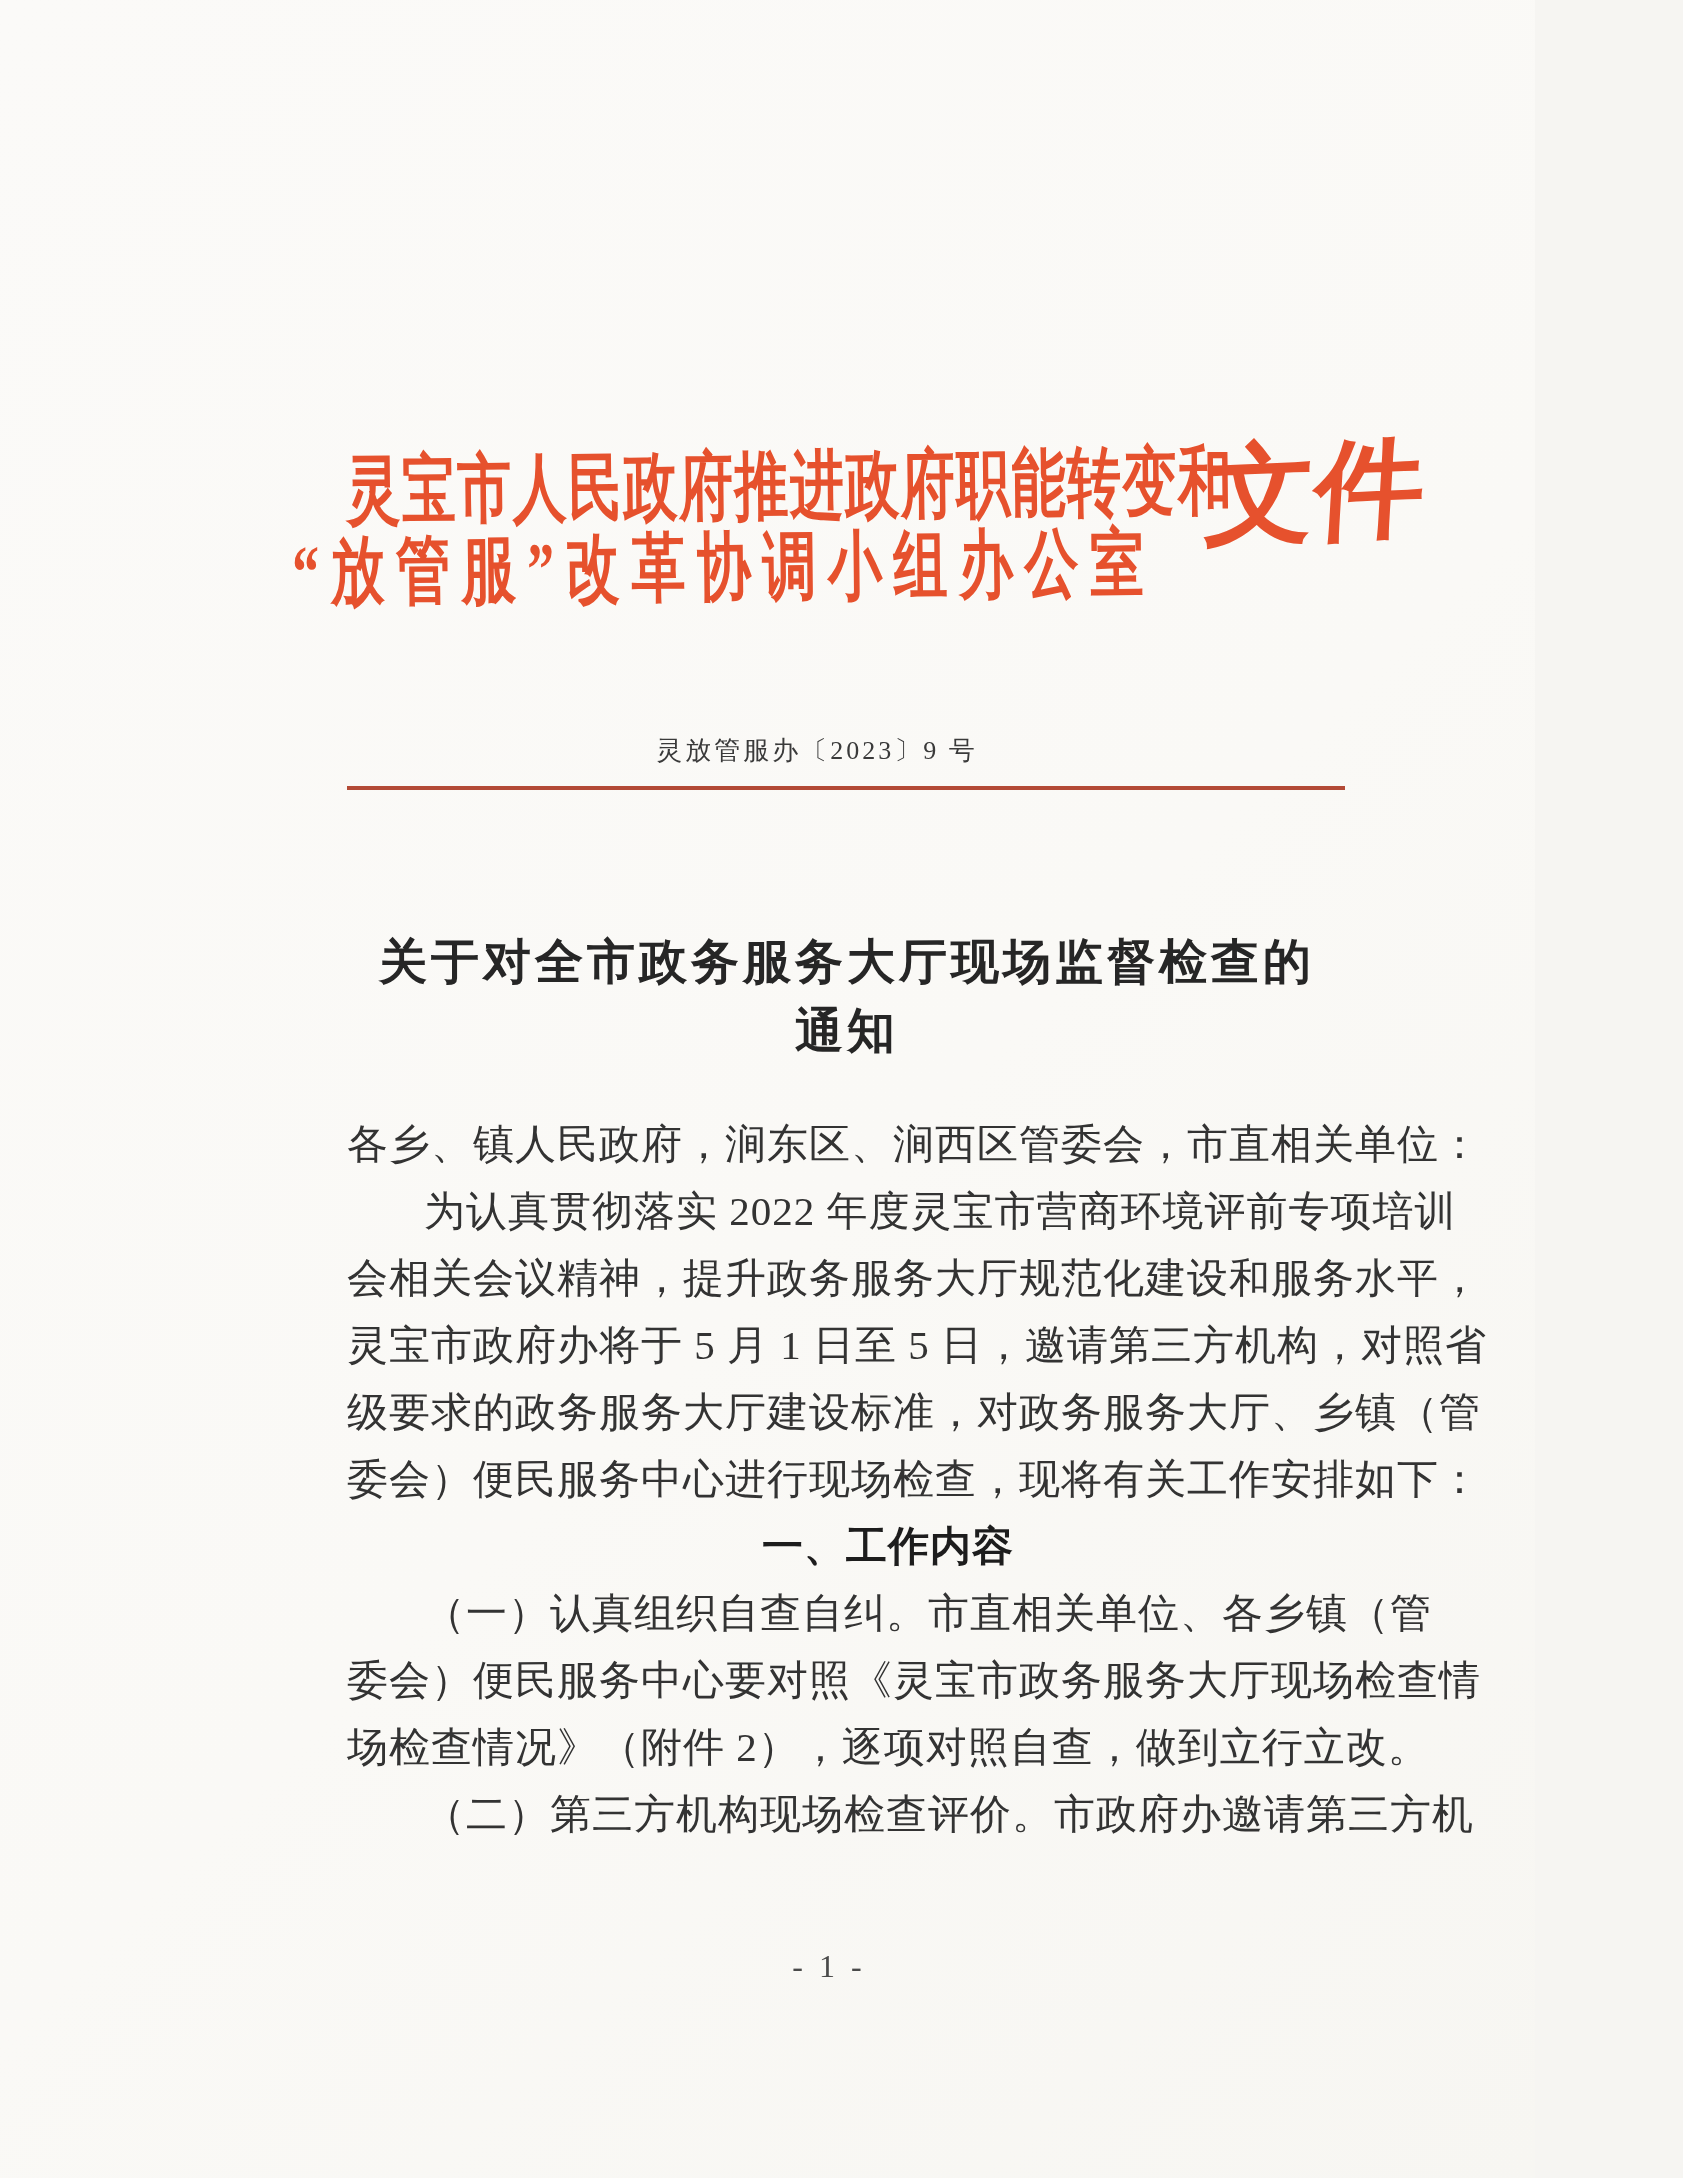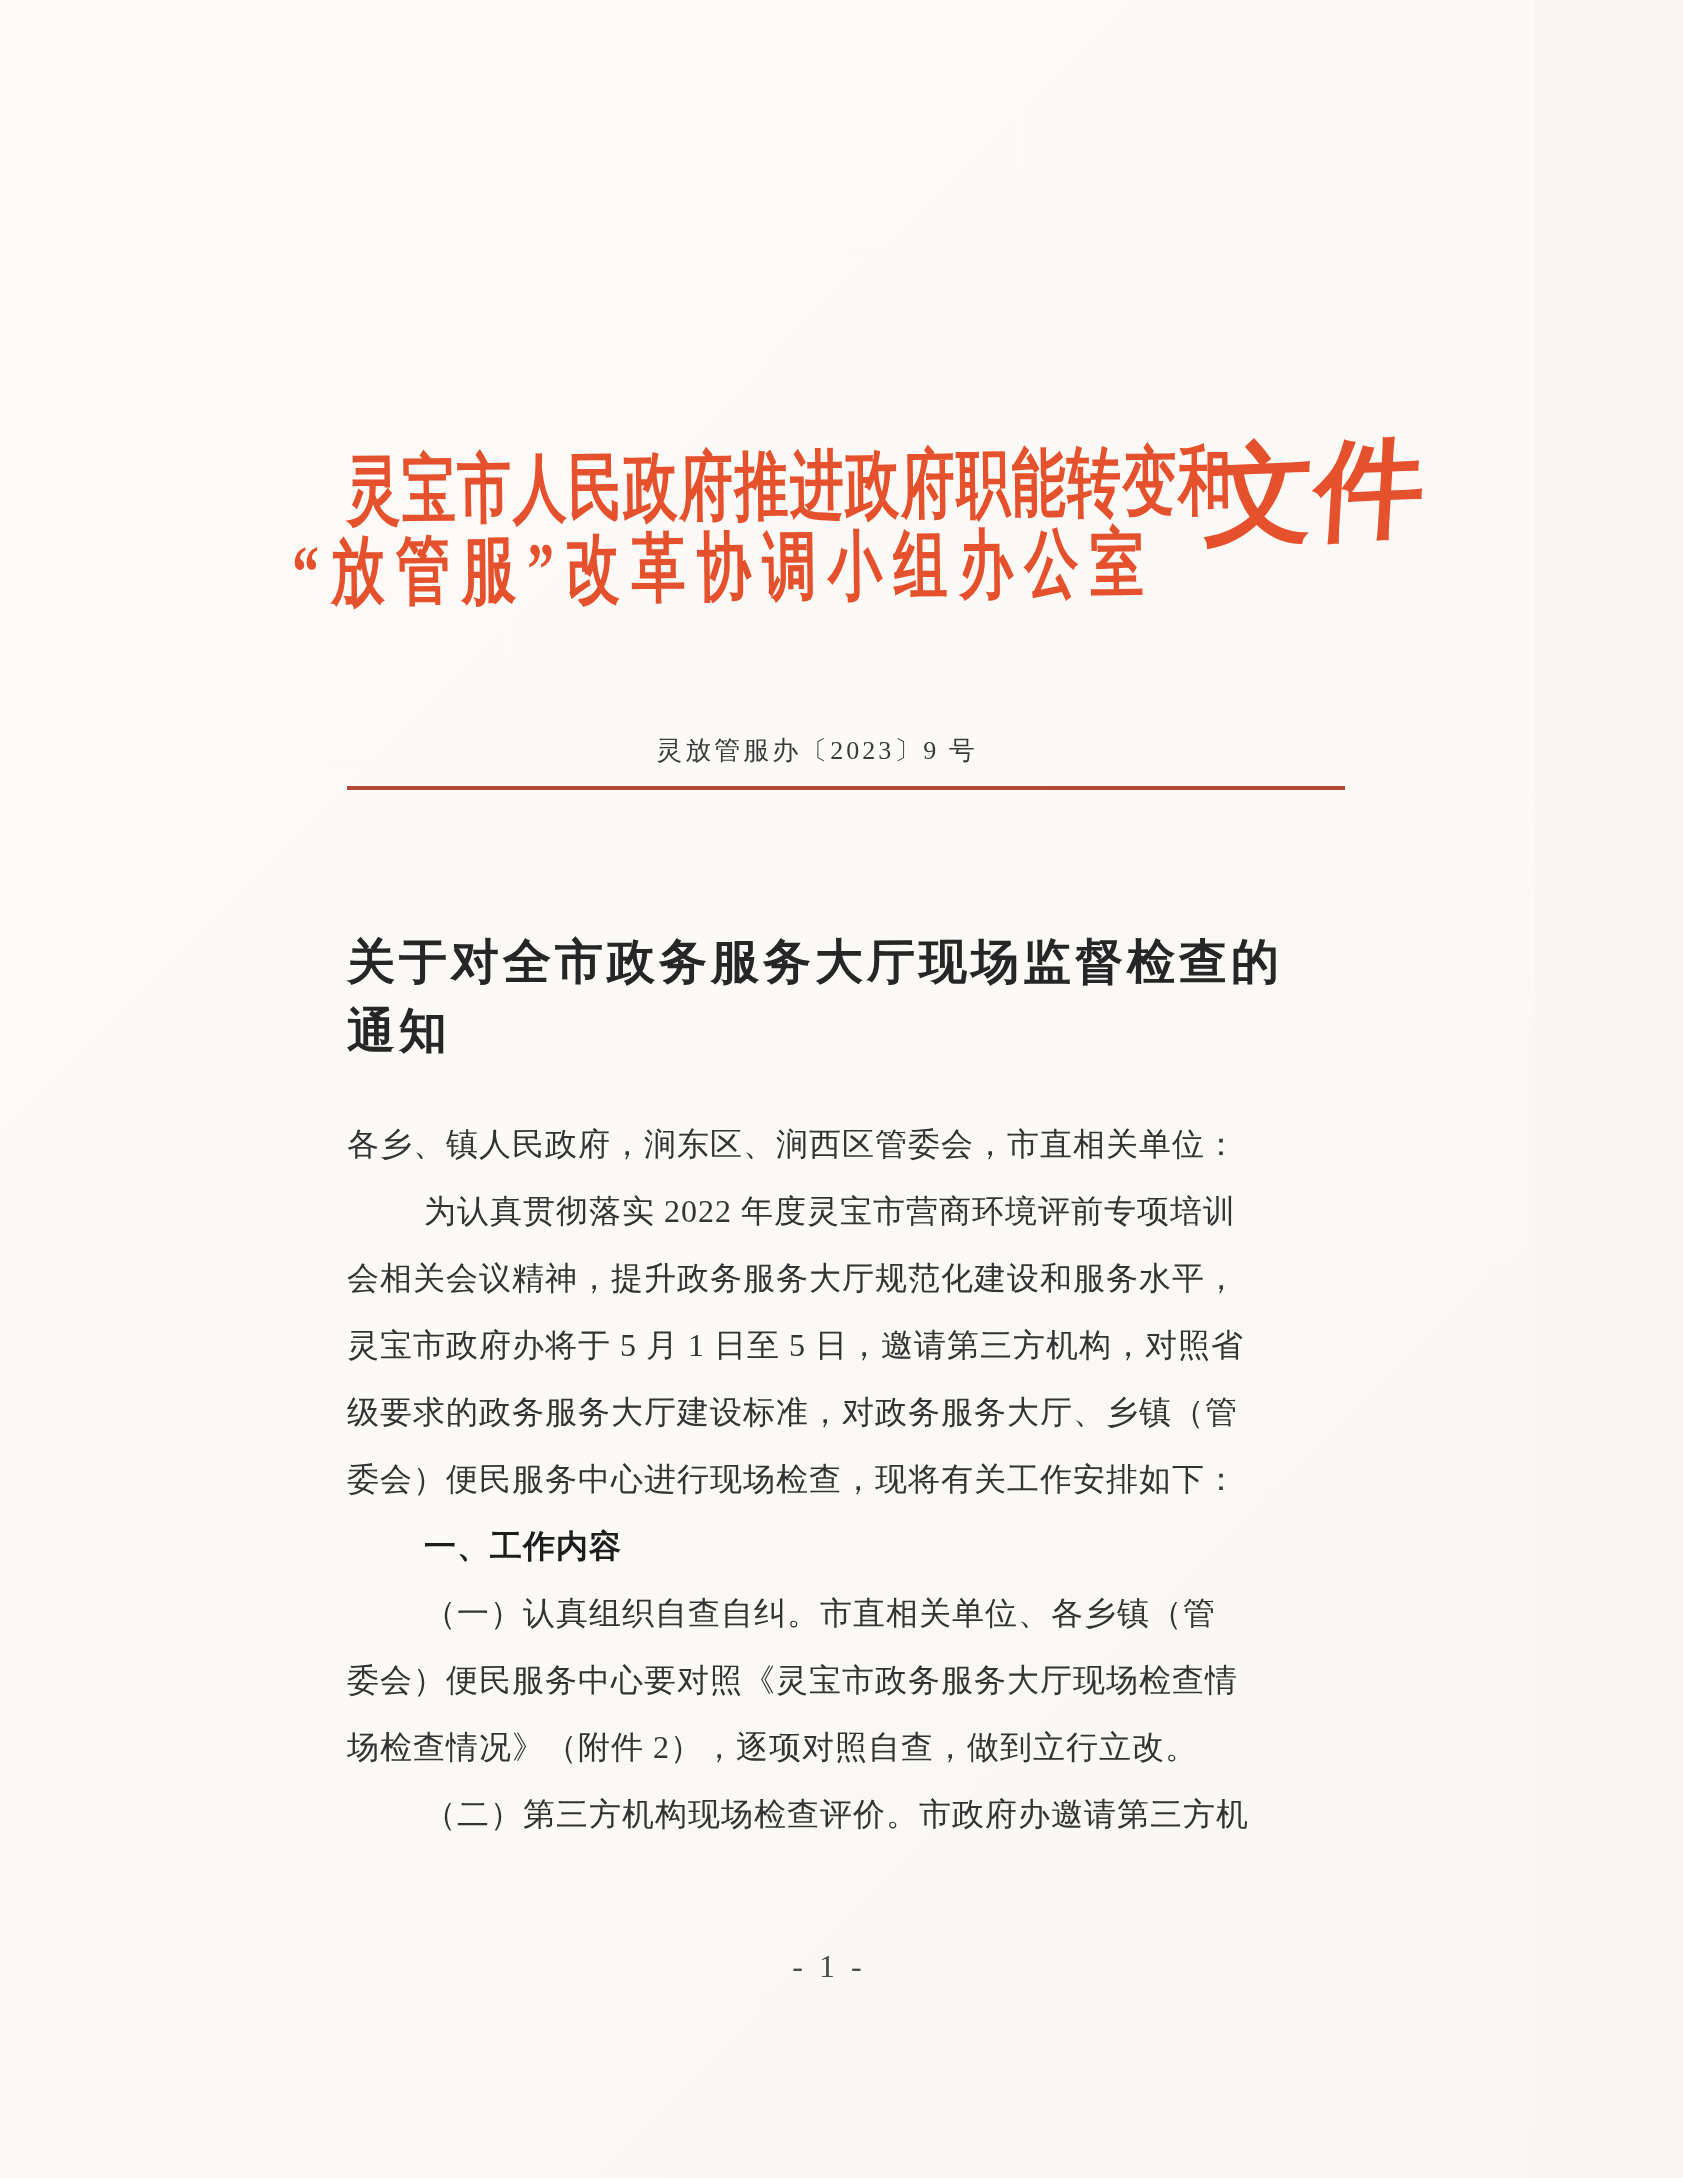--- a/index.html
+++ b/index.html
@@ -53,30 +53,31 @@
     white-space:nowrap;
   }
   
   .red-rule{
     position:absolute;left:347px;top:786px;width:998px;height:4px;
     background:var(--rule,#b34a36);
   }
   
   .title{
     position:absolute;left:347px;top:927px;width:1000px;
+    text-align:center;
     font-family:"Liberation Sans","DejaVu Sans",sans-serif;
     font-weight:700;
     font-size:48px;line-height:69px;
     letter-spacing:4px;
     color:#262626;
   }
   
   .body-text{
     position:absolute;left:347px;top:1111px;width:1005px;
-    font-size:32px;color:#333;
+    font-size:41px;color:#333;text-align:center;
   }
   .body-text p{
     margin:0;height:67px;line-height:67px;
     white-space:nowrap;
     letter-spacing:1px;
   }
   .body-text p.indent{padding-left:77px;}
   .body-text p.bold{
     font-family:"Liberation Sans","DejaVu Sans",sans-serif;
     font-weight:700;color:#1d1d1d;

